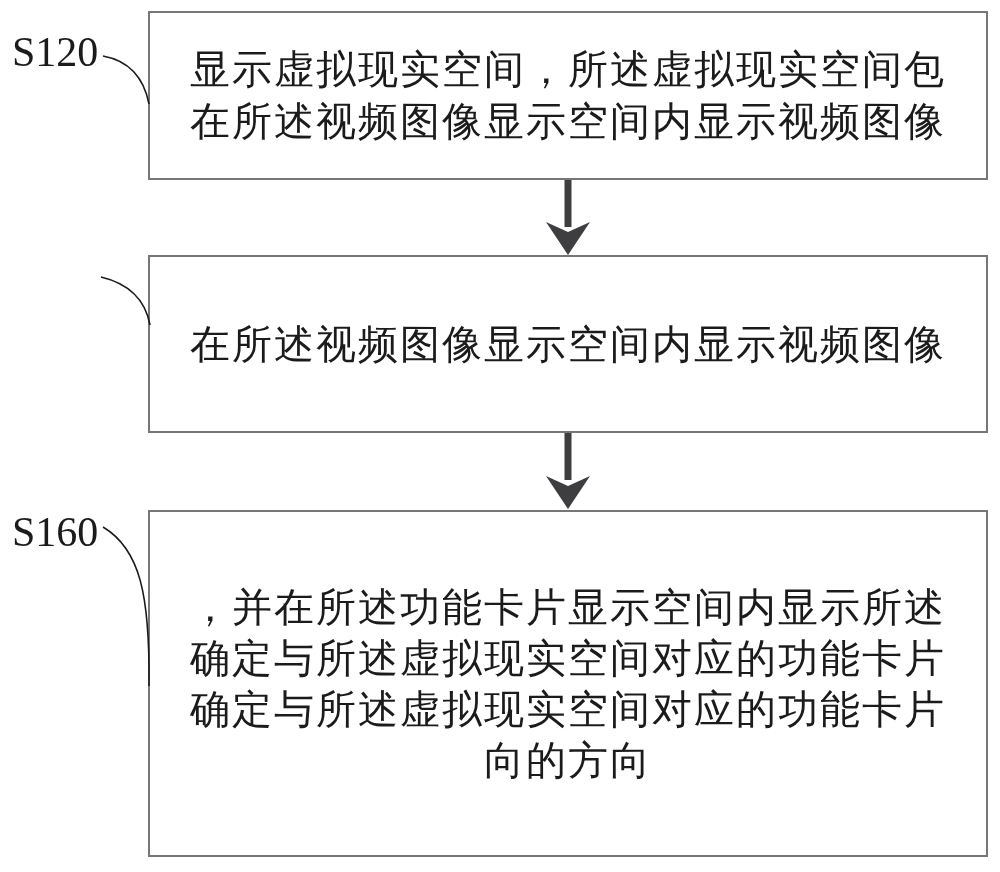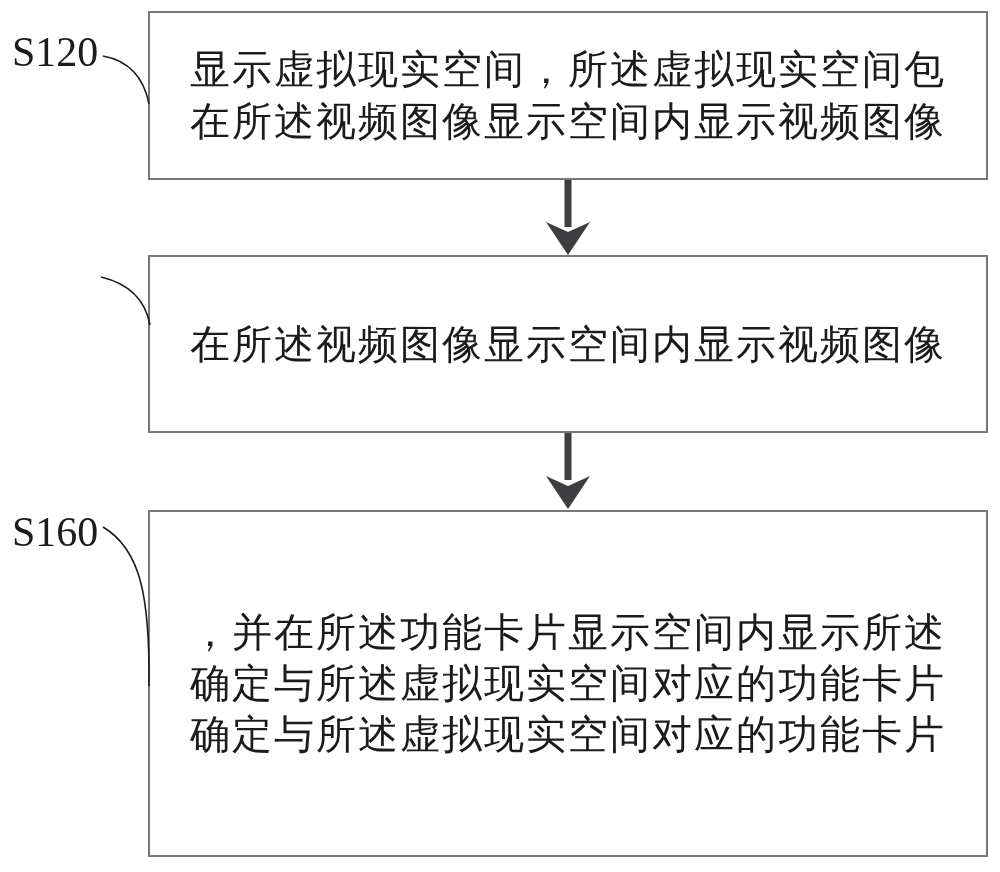--- a/index.html
+++ b/index.html
@@ -84,20 +84,21 @@
   </div>
 
   <div class="step-box box-2">
     <div class="line">在所述视频图像显示空间内显示视频图像</div>
   </div>
 
   <div class="step-box box-3">
     <div class="line">，并在所述功能卡片显示空间内显示所述</div>
     <div class="line">确定与所述虚拟现实空间对应的功能卡片</div>
     <div class="line">确定与所述虚拟现实空间对应的功能卡片</div>
+    <div class="line">向的方向</div>
   </div>
 
   <svg class="overlay" viewBox="0 0 1000 872" xmlns="http://www.w3.org/2000/svg">
 
     <path class="leader" d="M103,56 Q141,63 149,104"></path>
     <path class="leader" d="M101,277 Q143,287 150,325"></path>
     <path class="leader" d="M103,527 C140,549 150,595 149,686"></path>
 
     <g>
       <rect class="arrow-part" x="564.5" y="180" width="7" height="47"></rect>

